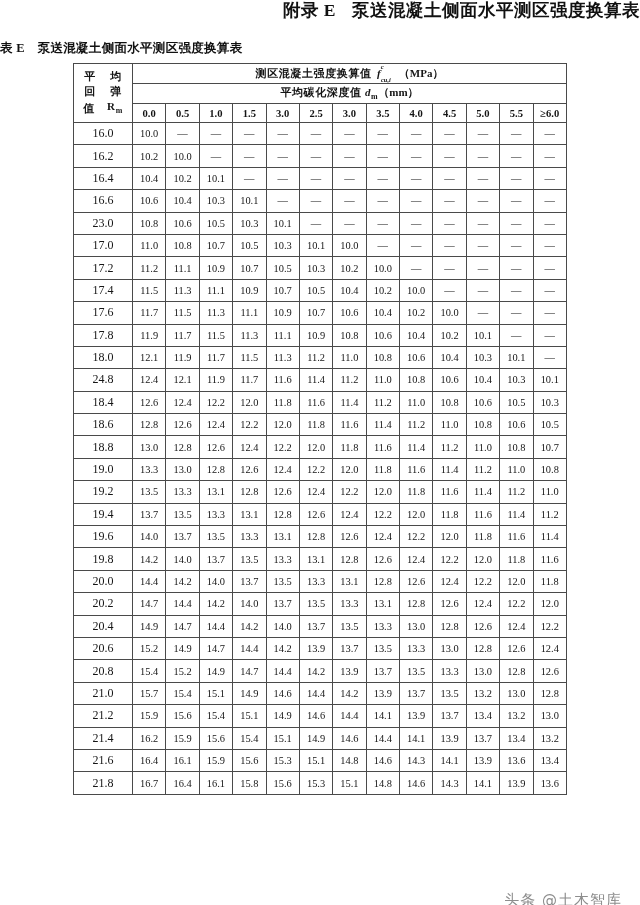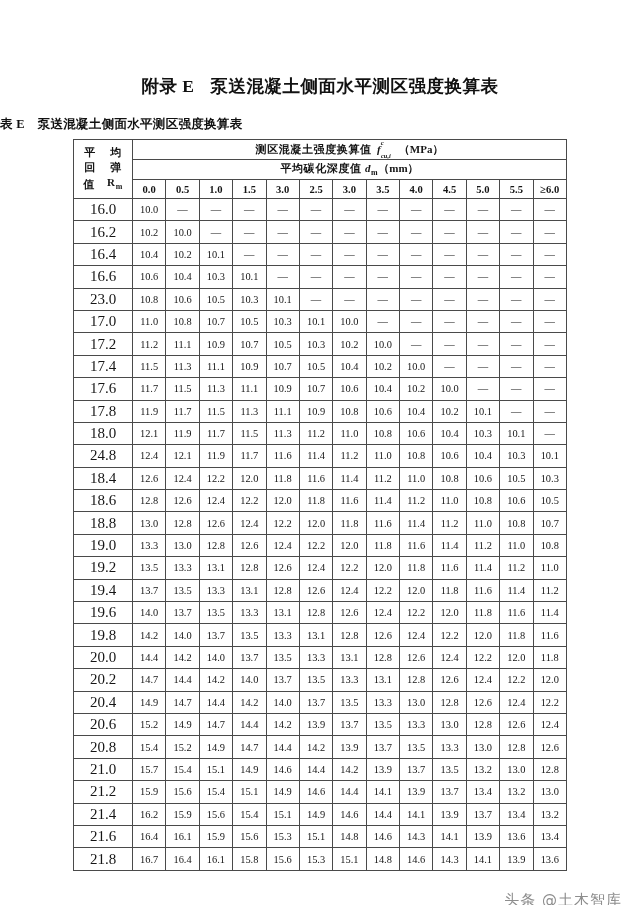--- a/index.html
+++ b/index.html
@@ -18,26 +18,25 @@
 
   .page {
     position: relative;
     width: 640px;
     height: 905px;
     background: #ffffff;
   }
 
   
   .appendix-title {
-    text-align: center;
+    text-align: right;
     font-size: 17.5px;
     font-weight: bold;
     letter-spacing: 0.5px;
     margin: 0;
-    padding-top: 76px;
     line-height: 1.2;
     color: #111;
   }
   .appendix-title .sep {
     display: inline-block;
     width: 16px;
   }
 
   .table-caption {
     text-align: left;
@@ -87,21 +86,21 @@
     font-weight: bold;
   }
 
   table.conv td.val,
   table.conv td.rm {
     height: 21.4px;
     font-size: 10.4px;
   }
 
   table.conv td.rm {
-    font-size: 15px;
+    font-size: 12px;
   }
 
   th.rm-head {
     width: 52px;
     font-size: 10.5px;
     font-weight: bold;
     line-height: 1.38;
     letter-spacing: 0.5px;
     padding: 1px 3px 1px 3px !important;
   }

